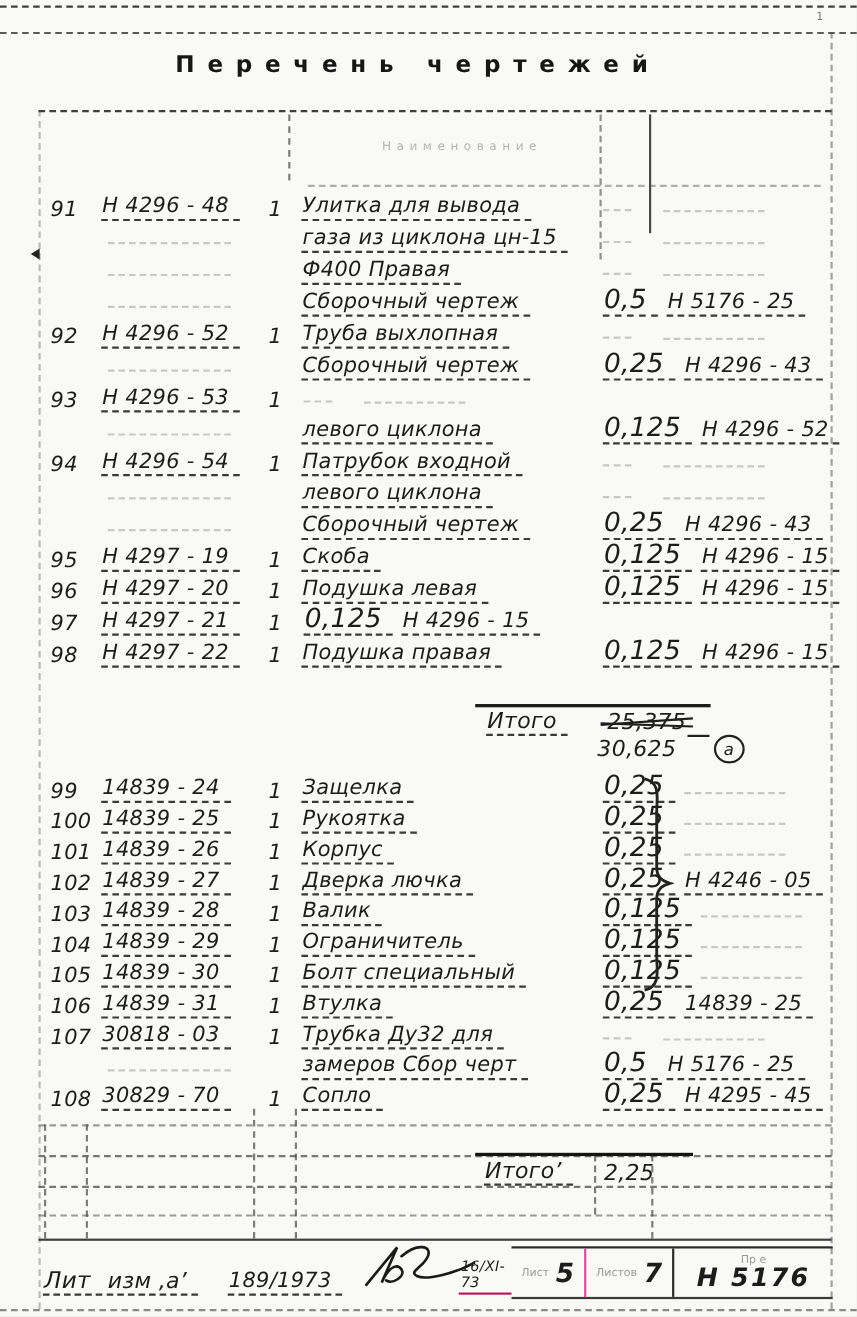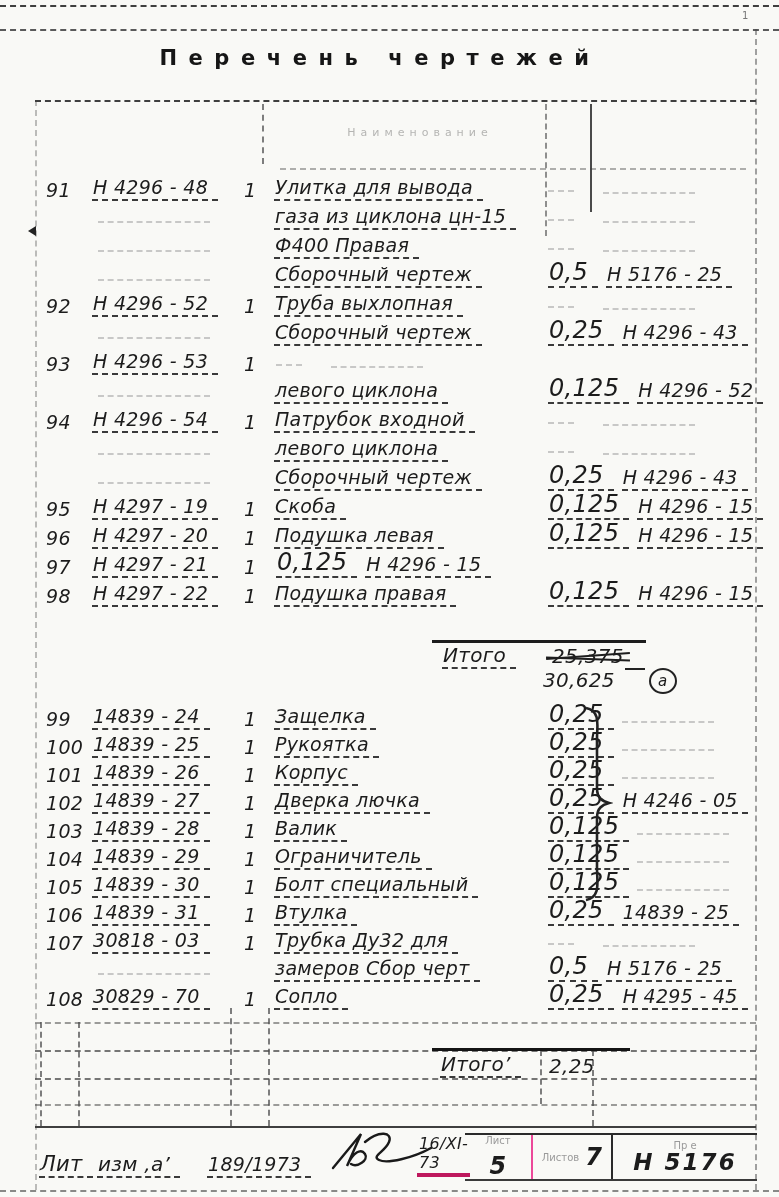--- a/index.html
+++ b/index.html
@@ -58,24 +58,24 @@
   .gt-value{position:absolute;left:549px;top:8px;}
   
   .brace{position:absolute;left:583px;top:704px;}
   
   .tblock{position:absolute;left:35px;top:1128px;width:722px;height:62px;display:flex;}
   .tb-left{flex:1;position:relative;}
   .tb-left .t1{position:absolute;left:4px;bottom:12px;font-size:21px;}
   .tb-left .t2{position:absolute;left:62px;bottom:12px;font-size:20px;}
   .tb-left .t3{position:absolute;left:172px;bottom:12px;font-size:19px;}
   .sig{position:absolute;left:292px;top:0px;}
-  .tb-left .t4{position:absolute;left:382px;bottom:13px;font-size:16px;border-bottom:4px solid #be185d;padding:0 2px 1px 2px;}
+  .tb-left .t4{position:absolute;left:382px;bottom:13px;font-size:13px;border-bottom:2px solid #be185d;padding:0 2px 1px 2px;}
   .tb-right{display:flex;margin-top:5px;height:44px;border-top:2px solid #2a2a2a;border-bottom:2px solid #3a3a3a;}
   .tb-cell{display:flex;align-items:center;justify-content:center;gap:6px;box-sizing:border-box;}
-  .tb-sheet{width:66px;flex-direction:column;}
+  .tb-sheet{width:66px;}
   .tb-sheets{width:80px;border-left:2px solid #ec4899;}
   .tb-doc{width:146px;border-left:2px solid #2a2a2a;flex-direction:column;gap:0;}
   .lbl-sm{font-size:10px;color:#9a9a9a;}
   .val-big{font-size:24px;font-weight:600;}
   .doc-num{font-size:23px;font-weight:600;letter-spacing:2px;line-height:1;}
 </style>
 </head>
 <body>
 
 <div class="page">

